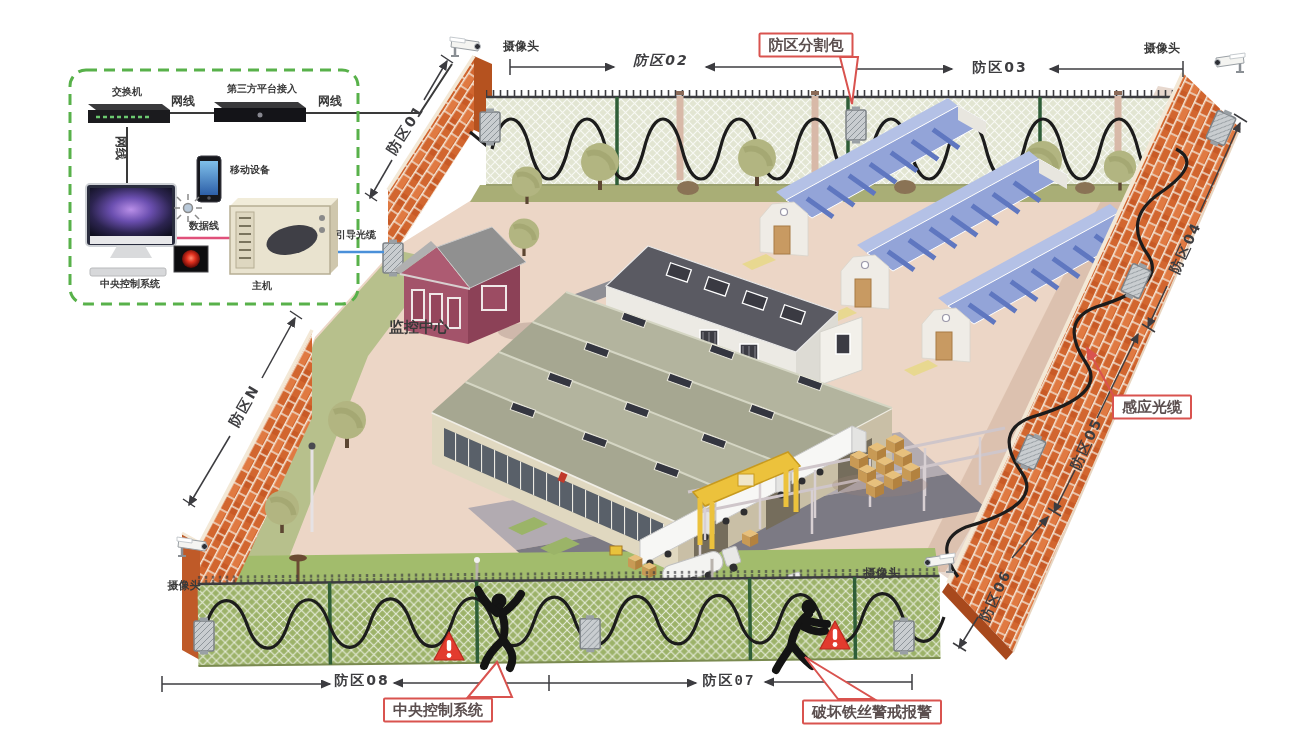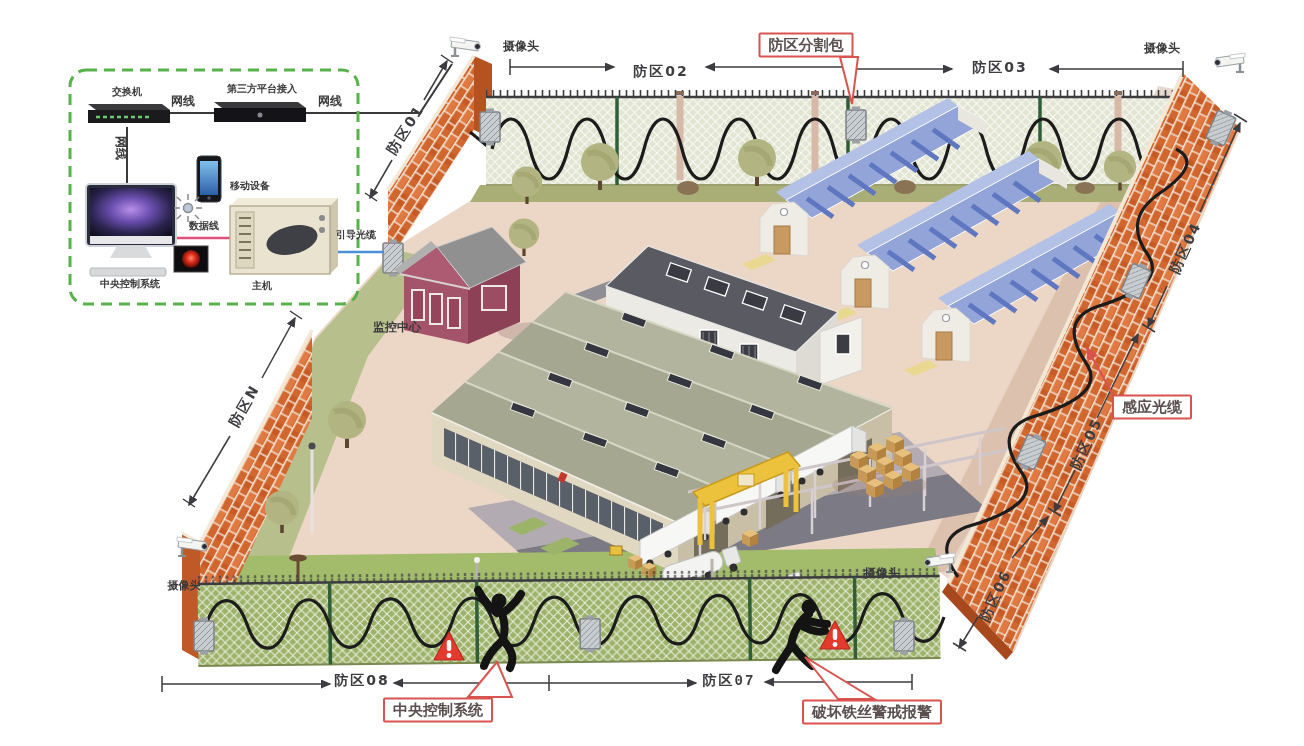--- a/index.html
+++ b/index.html
@@ -443,34 +443,34 @@
   </g>
   <rect x="70" y="70" width="288" height="234" rx="16" fill="none" stroke="#58b14a" stroke-width="3" stroke-dasharray="11 7"></rect>
 </g>
 </svg>
 
 <div class="lbl" style="left:127px;top:92px;">交换机</div>
 <div class="lbl sm" style="left:183px;top:101px;">网线</div>
 <div class="lbl" style="left:262px;top:89px;">第三方平台接入</div>
 <div class="lbl sm" style="left:330px;top:101px;">网线</div>
 <div class="lbl sm" style="left:120px;top:148px;transform:translate(-50%,-50%) rotate(90deg);">网线</div>
-<div class="lbl" style="left:250px;top:170px;margin-top:16px;">移动设备</div>
+<div class="lbl" style="left:250px;top:170px;">移动设备</div>
 <div class="lbl" style="left:204px;top:226px;">数据线</div>
 <div class="lbl" style="left:130px;top:284px;">中央控制系统</div>
 <div class="lbl" style="left:262px;top:286px;">主机</div>
 <div class="lbl" style="left:356px;top:235px;">引导光缆</div>
-<div class="lbl" style="left:397px;top:327px;font-size:12px;text-align:center;">监控中心</div>
+<div class="lbl" style="left:419px;top:327px;font-size:15px;text-align:center;">监控中心</div>
 
 <div class="lbl sm" style="left:521px;top:46px;">摄像头</div>
 <div class="lbl sm" style="left:1162px;top:48px;">摄像头</div>
 <div class="lbl tiny" style="left:184px;top:585px;">摄像头</div>
 <div class="lbl sm" style="left:882px;top:573px;">摄像头</div>
 
 <div class="zone" style="left:406px;top:130px;transform:translate(-50%,-50%) rotate(-57deg);">防区01</div>
-<div class="zone" style="left:661px;top:72px;">防区02</div>
+<div class="zone" style="left:661px;top:61px;font-style:italic;">防区02</div>
 <div class="zone" style="left:1000px;top:68px;">防区03</div>
 <div class="zone" style="left:1186px;top:248px;transform:translate(-50%,-50%) rotate(-65deg);">防区04</div>
 <div class="zone" style="left:1087px;top:444px;transform:translate(-50%,-50%) rotate(-65deg);">防区05</div>
 <div class="zone" style="left:996px;top:596px;transform:translate(-50%,-50%) rotate(-65deg);">防区06</div>
 <div class="zone" style="left:729px;top:681px;font-family:Liberation Mono, monospace;">防区07</div>
 <div class="zone" style="left:362px;top:681px;">防区08</div>
 <div class="zone" style="left:245px;top:406px;transform:translate(-50%,-50%) rotate(-60deg);">防区N</div>
 
 <div class="callout" style="left:806px;top:45px;">防区分割包</div>
 <div class="callout" style="left:1152px;top:407px;text-align:right;">感应光缆</div>

